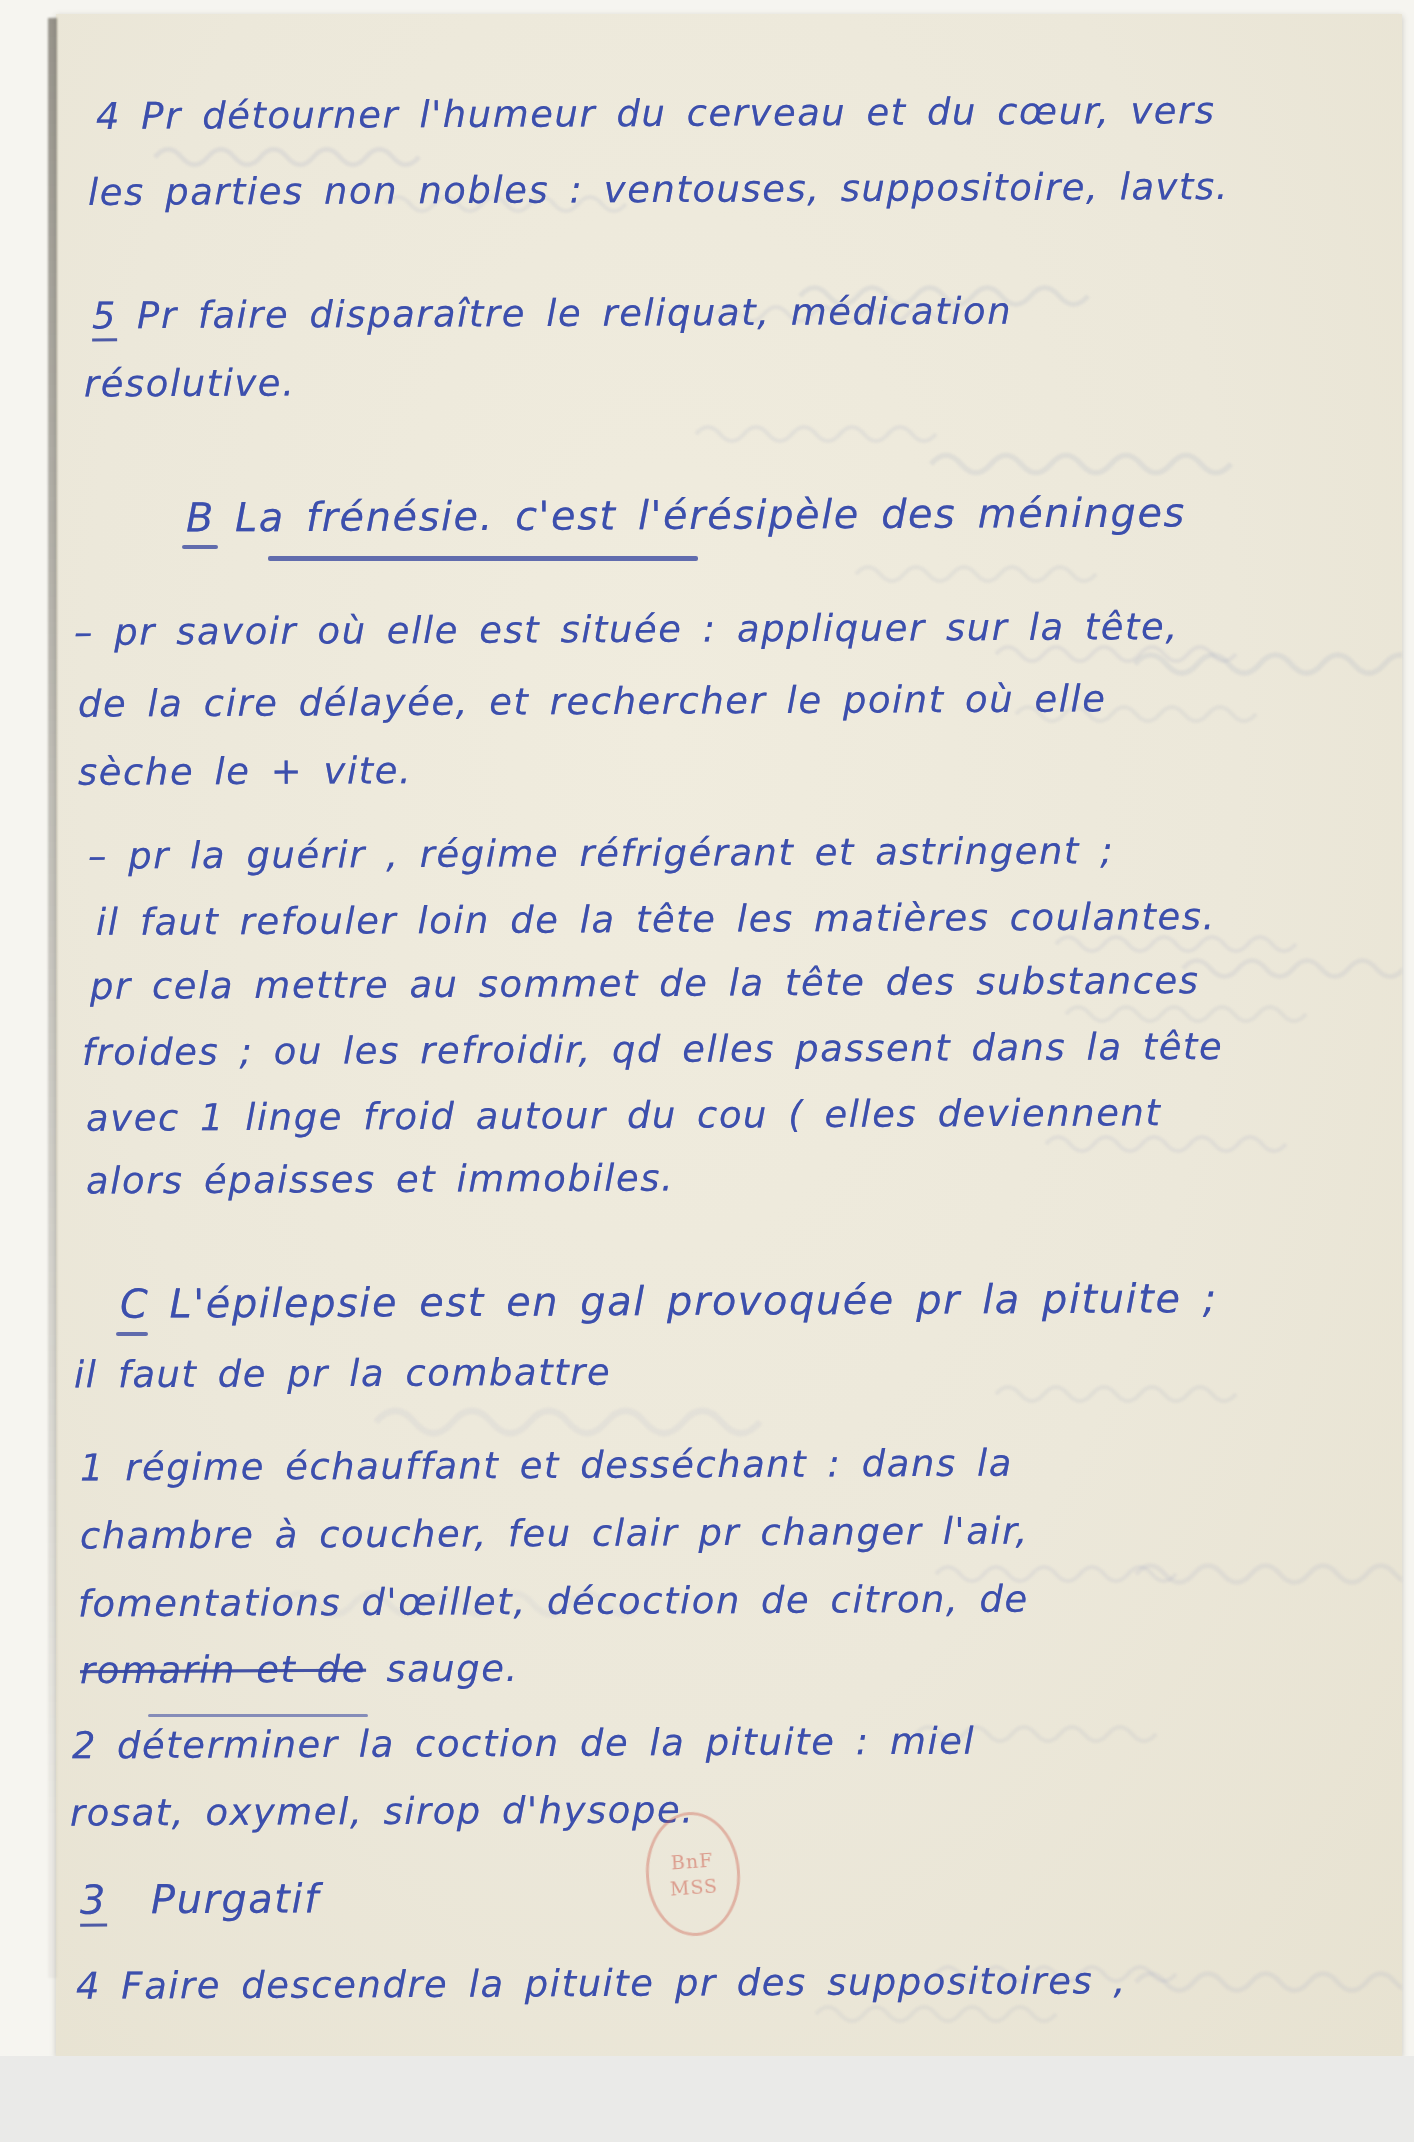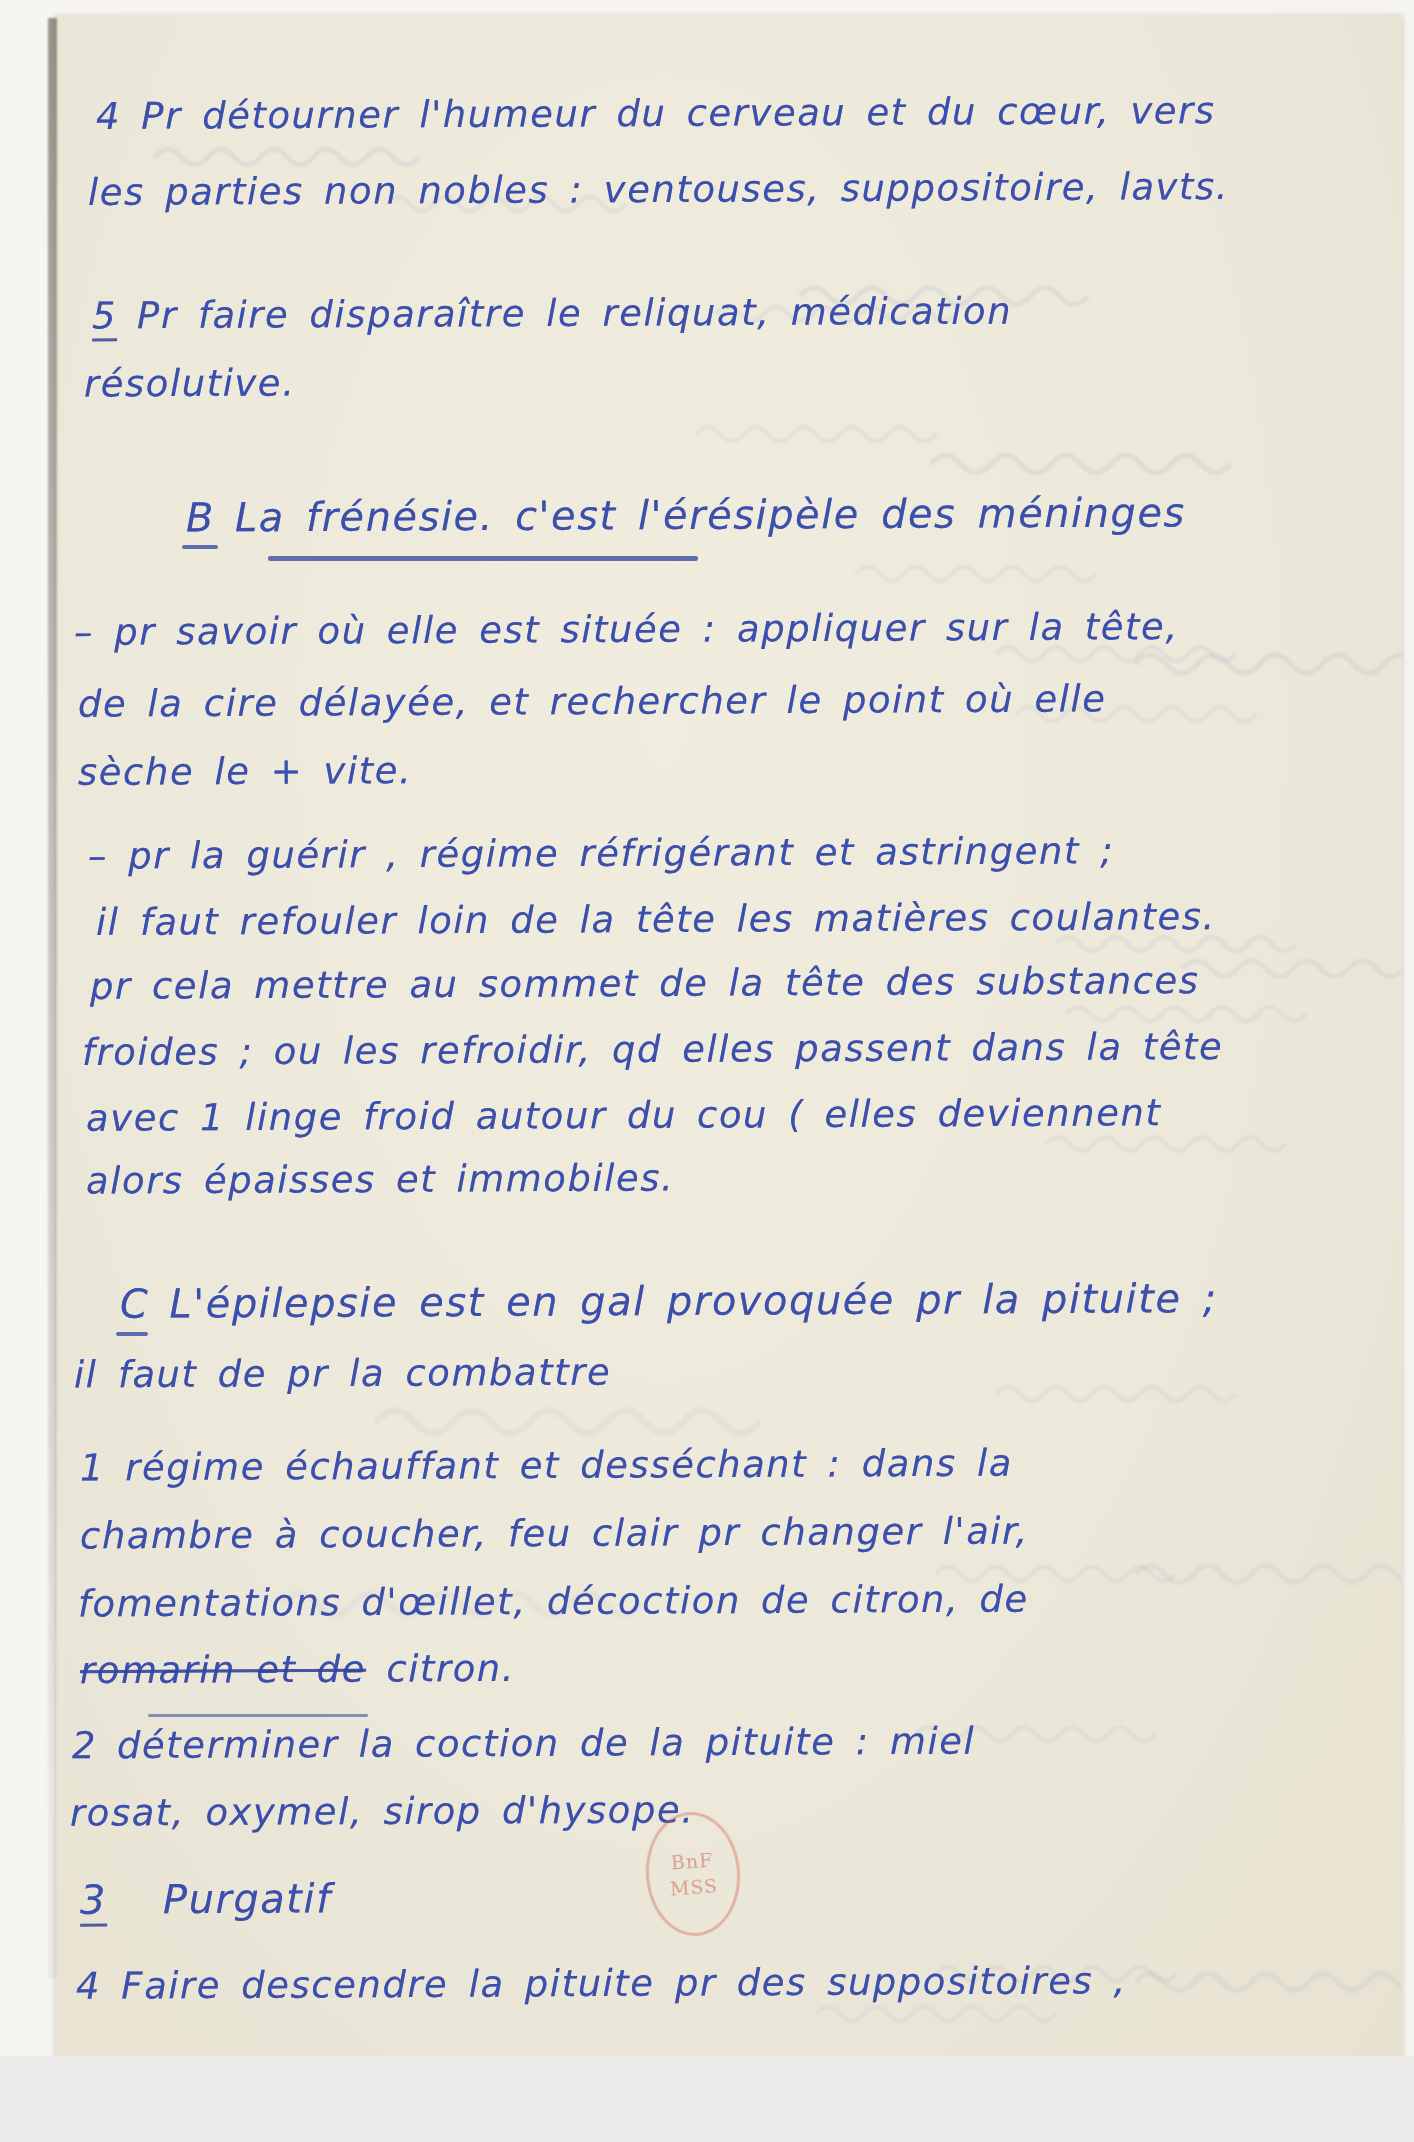--- a/index.html
+++ b/index.html
@@ -119,31 +119,31 @@
 <div class="hw big" style="left:120px;top:1278px;">
   <span class="num">C</span><span>L'épilepsie est en gal provoquée pr la pituite ;</span>
 </div>
 <div class="stroke" style="left:116px;top:1332px;width:32px;"></div>
 <div class="hw" style="left:74px;top:1352px;">il faut de pr la combattre</div>
 
 <div class="hw" style="left:80px;top:1444px;">1 régime échauffant et desséchant : dans la</div>
 <div class="hw" style="left:80px;top:1512px;">chambre à coucher, feu clair pr changer l'air,</div>
 <div class="hw" style="left:78px;top:1580px;">fomentations d'œillet, décoction de citron, de</div>
 <div class="hw" style="left:80px;top:1648px;">
-  <span class="strike">romarin et de</span><span> citron.</span>
+  <span class="strike">romarin et de</span><span> sauge.</span>
 </div>
 
 <div class="hw" style="left:72px;top:1722px;">
   <span class="num">2</span><span>déterminer</span><span> la coction de la pituite : miel</span>
 </div>
 <div class="overline" style="left:148px;top:1714px;width:220px;"></div>
 <div class="hw" style="left:70px;top:1790px;">rosat, oxymel, sirop d'hysope.</div>
 
 <div class="hw big" style="left:80px;top:1876px;">
-  <span class="num u-num">3</span><span style="margin-left:36px">Purgatif</span>
+  <span class="num u-num">3</span><span style="margin-left:24px">Purgatif</span>
 </div>
 
 <div class="hw" style="left:76px;top:1962px;">4  Faire  descendre la pituite pr des suppositoires ,</div>
 
 <div class="stamp">
   <span>BnF</span>
   <span>MSS</span>
 </div>
 
 </body></html>

